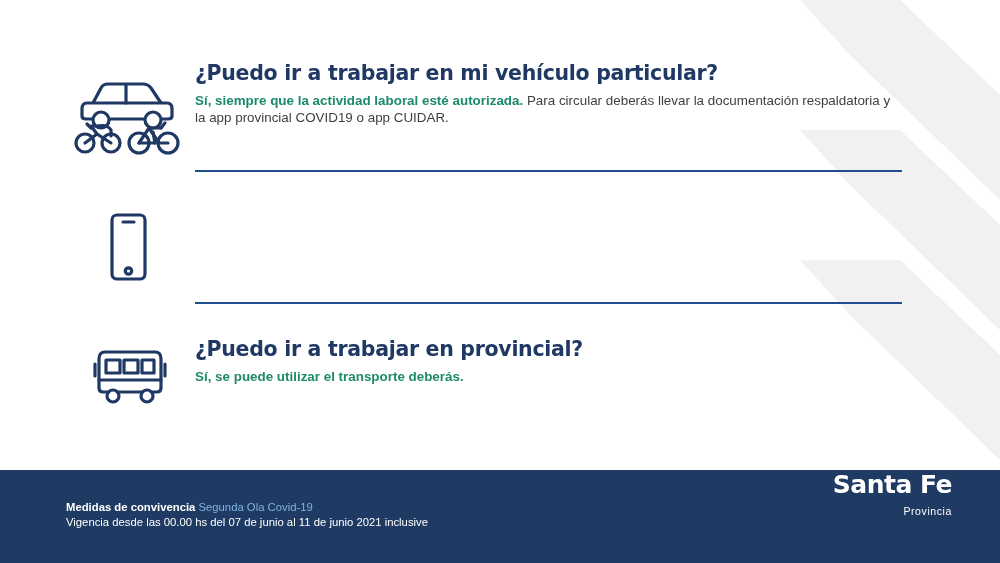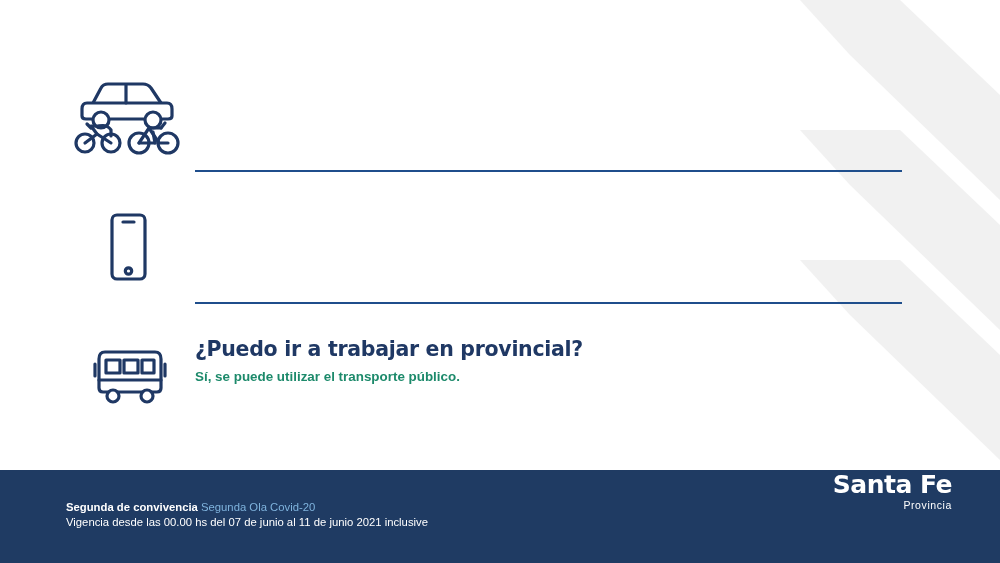--- a/index.html
+++ b/index.html
@@ -138,21 +138,21 @@
     font-family: "DejaVu Sans", sans-serif;
     font-size: 25px;
     font-weight: bold;
     letter-spacing: -0.5px;
     line-height: 1;
   }
 
   .brand-sub {
     font-size: 10.5px;
     letter-spacing: 0.6px;
-    margin-top: 3px;
+    margin-top: 9px;
     line-height: 1;
   }
 </style>
 </head>
 <body>
 
 <div class="watermark">
   <svg width="340" height="470" viewBox="0 0 340 470" xmlns="http://www.w3.org/2000/svg">
     <g fill="#f1f1f1">
       <polygon points="140,0 240,0 340,95 340,200 190,55"></polygon>
@@ -184,20 +184,24 @@
 
           <circle cx="66" cy="77" r="10" fill="#ffffff"></circle>
           <circle cx="95" cy="77" r="10" fill="#ffffff"></circle>
           <path d="M66 77 L76 62 L86 77 L95 77"></path>
           <path d="M76 62 L88 62"></path>
           <path d="M66 77 L82 77"></path>
           <path d="M88 62 L92 57"></path>
           <path d="M82 77 L80 66"></path>
         </g>
       </svg>
+    </div>
+    <div class="text-col">
+      <div class="q-title">¿Puedo ir a trabajar en mi vehículo particular?</div>
+      <p class="answer"><span class="green">Sí, siempre que la actividad laboral esté autorizada.</span><span> Para circular deberás llevar la documentación respaldatoria y la app provincial COVID19 o app CUIDAR.</span></p>
     </div>
   </div>
   <div class="divider" style="top:170px;"></div>
 
   <div class="faq-item" style="top:205px;">
     <div class="icon-col">
       <svg width="110" height="80" viewBox="0 0 110 80" xmlns="http://www.w3.org/2000/svg">
         <g fill="none" stroke="#1f3864" stroke-width="3.2" stroke-linecap="round" stroke-linejoin="round">
           <rect x="39" y="6" width="33" height="64" rx="5" ry="5" fill="#ffffff"></rect>
           <line x1="50" y1="13" x2="61" y2="13"></line>
@@ -219,29 +223,29 @@
           <line x1="26" y1="38" x2="88" y2="38"></line>
           <circle cx="40" cy="54" r="6" fill="#ffffff"></circle>
           <circle cx="74" cy="54" r="6" fill="#ffffff"></circle>
           <line x1="22" y1="22" x2="22" y2="34"></line>
           <line x1="92" y1="22" x2="92" y2="34"></line>
         </g>
       </svg>
     </div>
     <div class="text-col">
       <div class="q-title">¿Puedo ir a trabajar en provincial?</div>
-      <p class="answer"><span class="green">Sí, se puede utilizar el transporte público.</span></p>
+      <p class="answer"><span class="green">Sí, se puede utilizar el transporte deberás.</span></p>
     </div>
   </div>
 
 </div>
 
 <div class="footer"></div>
 
 <div class="footer-text">
-  <div class="footer-line1"><span>Segunda de convivencia</span><span class="light"> Segunda Ola Covid-20</span></div>
+  <div class="footer-line1"><span>Medidas de convivencia</span><span class="light"> Segunda Ola Covid-19</span></div>
   <div class="footer-line2">Vigencia desde las 00.00 hs del 07  de junio al 11 de junio 2021 inclusive</div>
 </div>
 
 <div class="brand">
   <div class="brand-name">Santa Fe</div>
   <div class="brand-sub">Provincia</div>
 </div>
 
 </body></html>

